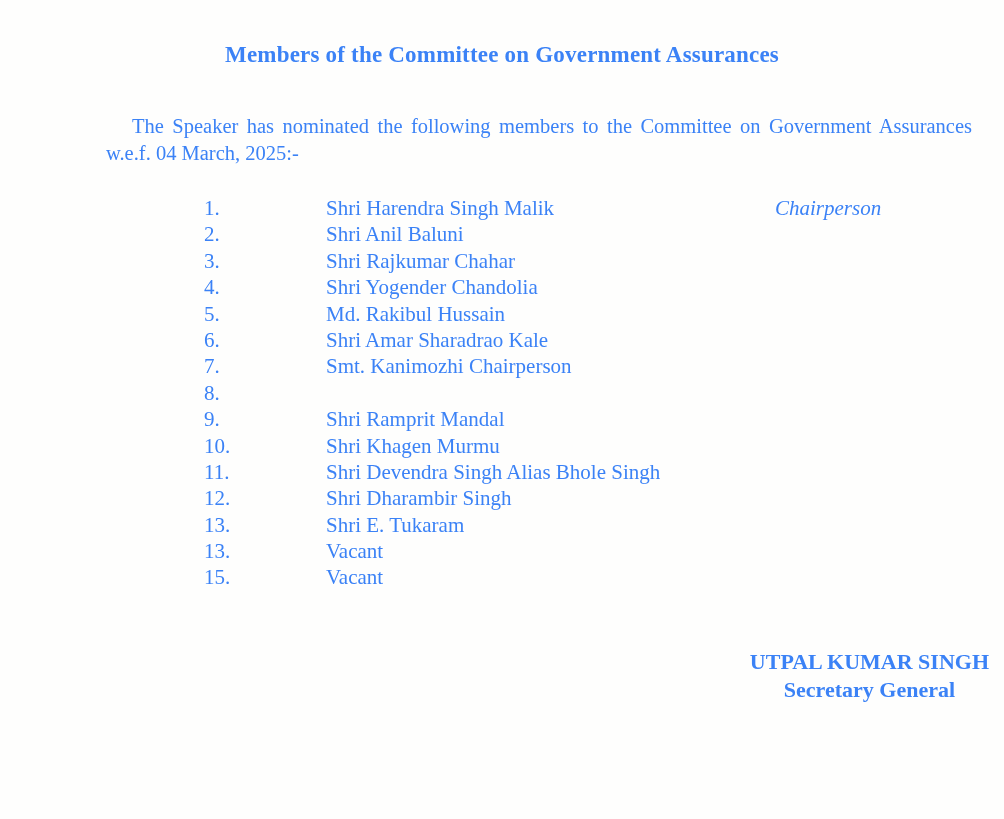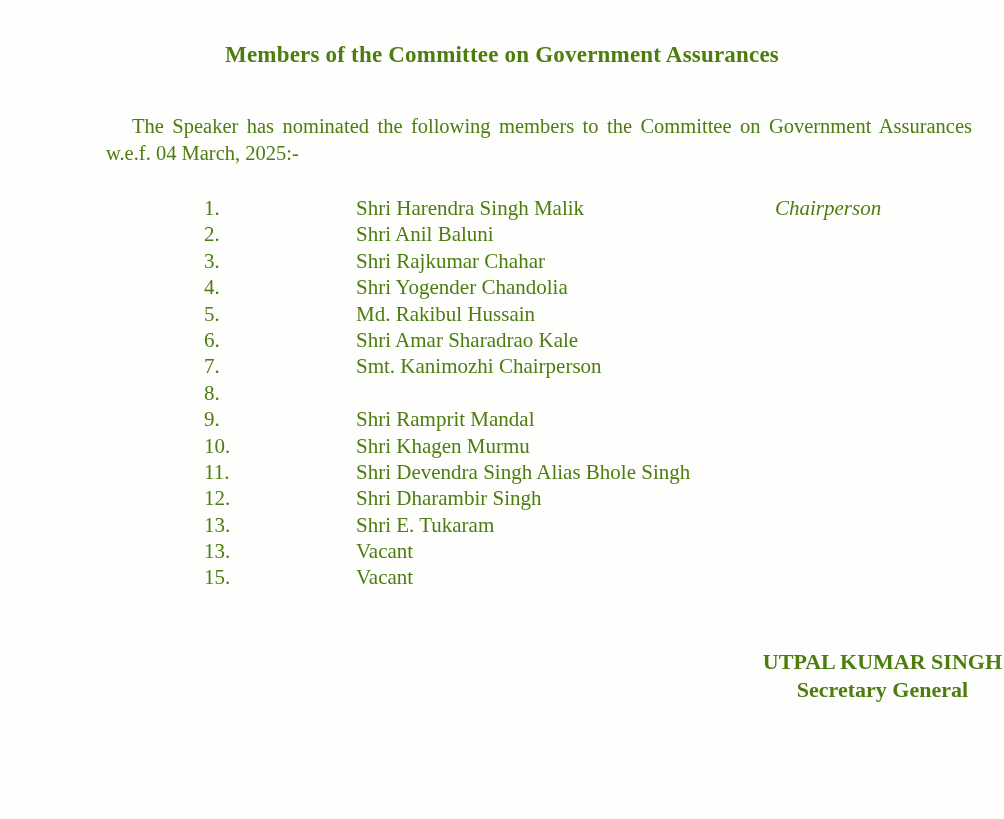--- a/index.html
+++ b/index.html
@@ -5,21 +5,21 @@
   html, body {
     margin: 0;
     padding: 0;
     background: #ffffff;
   }
   .page {
     position: relative;
     width: 1004px;
     height: 819px;
     background: #fefefd;
-    color: #4d7c0f;
+    color: #3b82f6;
     font-family: "Liberation Serif", "DejaVu Serif", serif;
     overflow: hidden;
   }
   .doc-title {
     position: absolute;
     top: 42px;
     left: 0;
     width: 100%;
     margin: 0;
     text-align: center;
@@ -52,35 +52,35 @@
     position: relative;
     height: 26.4px;
   }
   .member-row .num {
     position: absolute;
     left: 204px;
     white-space: nowrap;
   }
   .member-row .name {
     position: absolute;
-    left: 356px;
+    left: 326px;
     white-space: nowrap;
   }
   .member-row .role {
     position: absolute;
     left: 775px;
     font-weight: normal;
     font-style: italic;
     white-space: nowrap;
     text-align: right;
   }
   .signature {
     position: absolute;
     top: 648px;
-    right: 2px;
+    right: 15px;
     text-align: center;
     font-weight: bold;
     font-size: 22px;
     line-height: 27.5px;
     white-space: nowrap;
   }
 </style>
 </head>
 <body>
 

